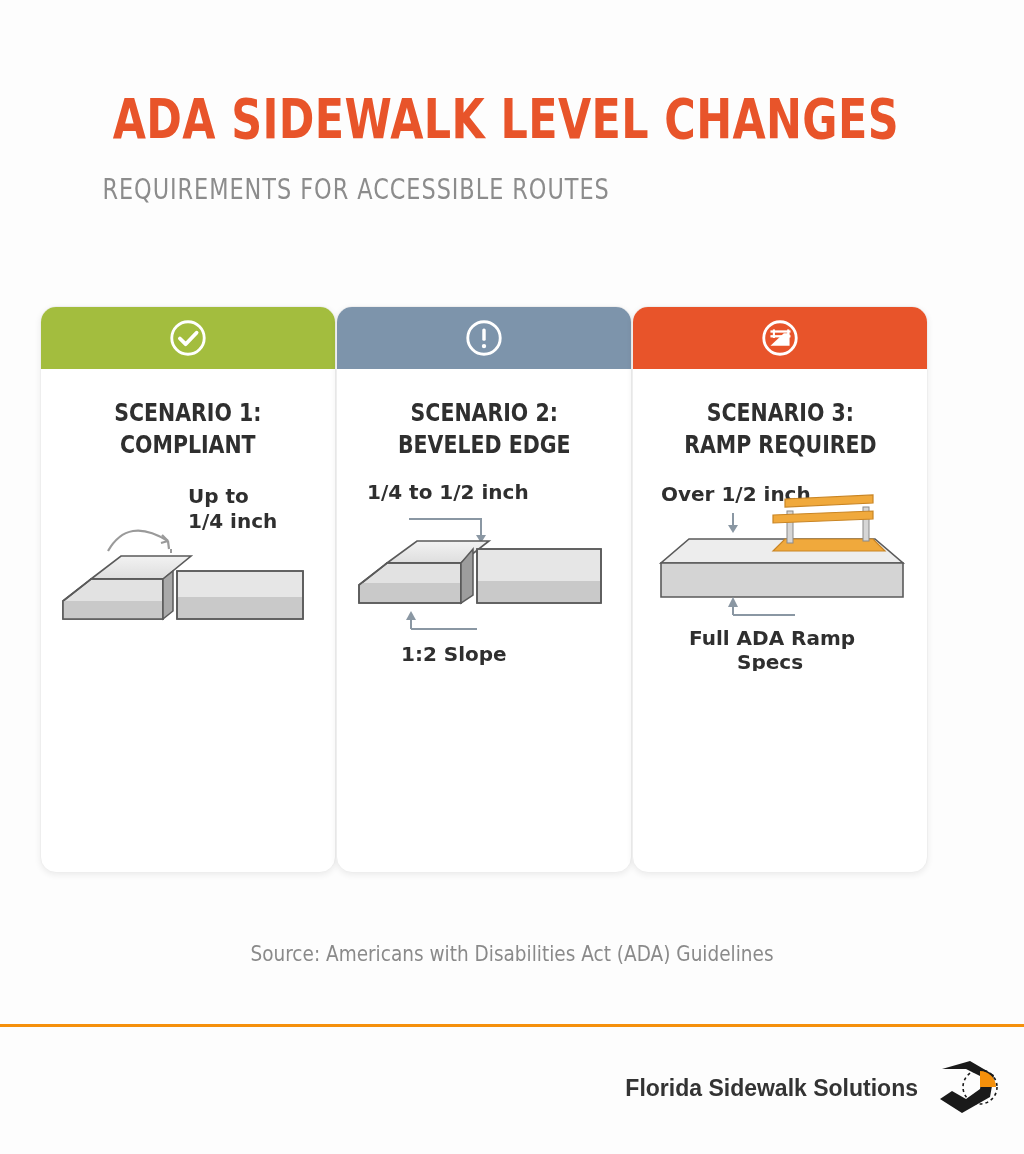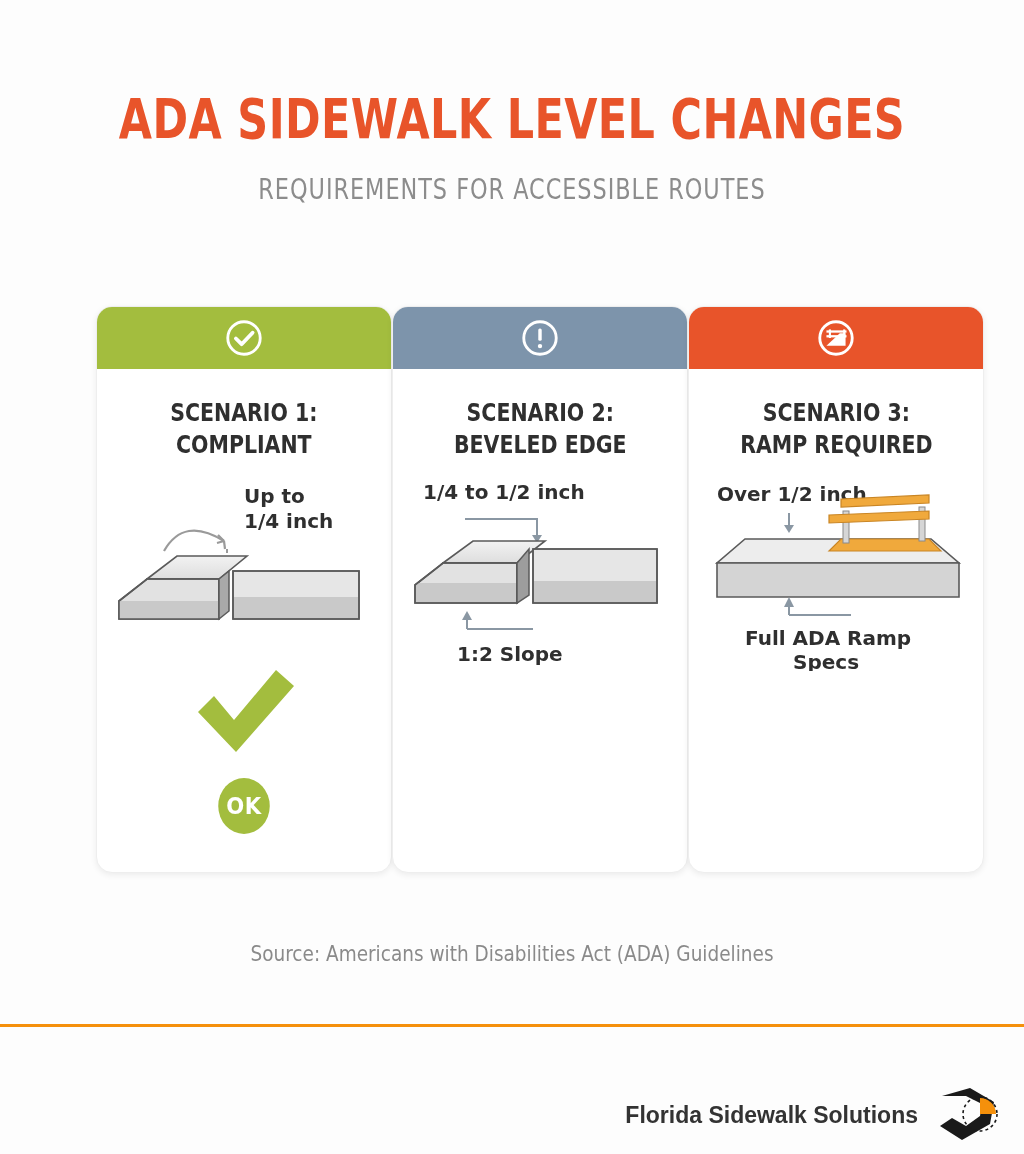--- a/index.html
+++ b/index.html
@@ -8,21 +8,21 @@
     width:1024px;height:1154px;
     background:#fdfdfd;
     font-family:"Liberation Sans", sans-serif;
     color:#333;
     overflow:hidden;
     position:relative;
   }
   .page{position:relative;width:1024px;height:1154px;}
 
   
-  .header{text-align:center;padding-top:92px;}
+  .header{text-align:left;padding-top:92px;}
   .title{
     font-family:"DejaVu Sans", sans-serif;
     font-weight:bold;
     font-size:55px;
     letter-spacing:0.5px;
     color:#e8542a;
     line-height:1;
     transform:scaleX(0.78);
     transform-origin:center;
     white-space:nowrap;
@@ -38,21 +38,21 @@
     transform-origin:center;
     white-space:nowrap;
   }
 
   
   .cards{
     position:absolute;
     top:306px;left:40px;
     width:944px;
     display:flex;
-    justify-content:flex-end;
+    justify-content:flex-start;
   }
   .card{
     width:294px;
     height:565px;
     border-radius:16px;
     background:#ffffff;
     border:1px solid #eeeeee;
     box-shadow:0 2px 6px rgba(0,0,0,0.07);
     overflow:hidden;
     position:relative;
@@ -143,21 +143,21 @@
   
   .rule{
     position:absolute;
     top:1024px;left:0;
     width:1024px;height:3px;
     background:#f5900b;
   }
   .footer{
     position:absolute;
     top:1055px;right:18px;
-    display:flex;align-items:center;gap:14px;margin-top:27px;
+    display:flex;align-items:center;gap:14px;
   }
   .brand-text{text-align:right;}
   .brand-name{
     font-family:"Liberation Sans", sans-serif;
     font-weight:bold;
     font-size:23px;
     color:#333333;
     white-space:nowrap;
   }
   .brand-url{
@@ -214,28 +214,20 @@
           <polygon points="10,130 38,108 110,108 110,148 10,148" fill="none" stroke="#5a5a5a" stroke-width="1.6"></polygon>
 
           <polygon points="110,108 120,100 120,140 110,148" fill="#a9a9a9" stroke="#5a5a5a" stroke-width="1.5"></polygon>
 
           <polygon points="124,100 250,100 250,148 124,148" fill="#e6e6e6" stroke="#5a5a5a" stroke-width="1.6"></polygon>
           <rect x="125" y="126" width="124" height="21" fill="#c9c9c9"></rect>
           <polygon points="124,100 250,100 250,148 124,148" fill="none" stroke="#5a5a5a" stroke-width="1.6"></polygon>
         </svg>
       </div>
 
-      <div class="verdict">
-        <div class="verdict-art">
-          <svg width="120" height="110" viewBox="0 0 120 110">
-            <path d="M14 56 L30 40 L50 64 L92 14 L110 30 L52 96 Z" fill="#a3bd3e"></path>
-          </svg>
-        </div>
-        <div class="ok-badge">OK</div>
-      </div>
     </div>
 
     <div class="card">
       <div class="card-head head-blue">
         <svg class="head-icon" viewBox="0 0 44 44">
           <circle cx="22" cy="22" r="17" fill="none" stroke="#ffffff" stroke-width="3"></circle>
           <rect x="20.2" y="12" width="3.6" height="13" rx="1.6" fill="#ffffff"></rect>
           <circle cx="22" cy="30.5" r="2.3" fill="#ffffff"></circle>
         </svg>
       </div>

